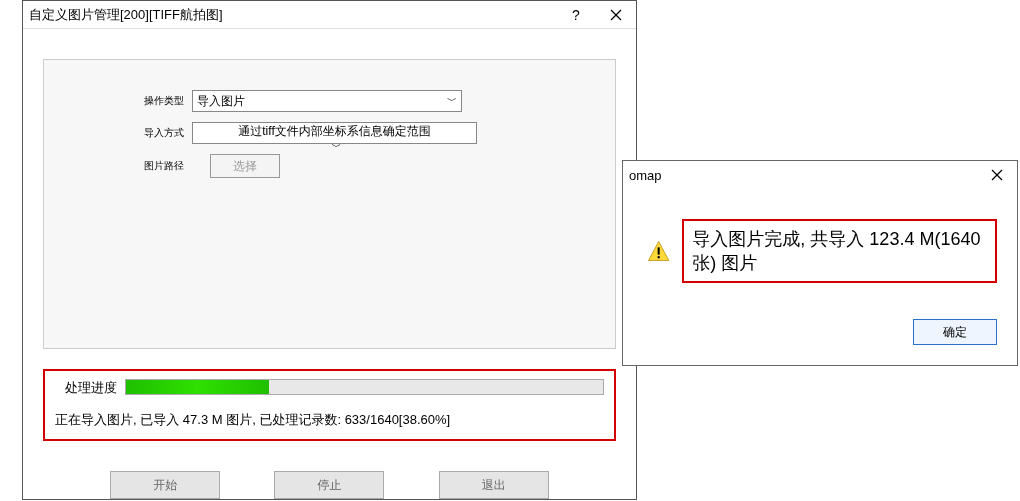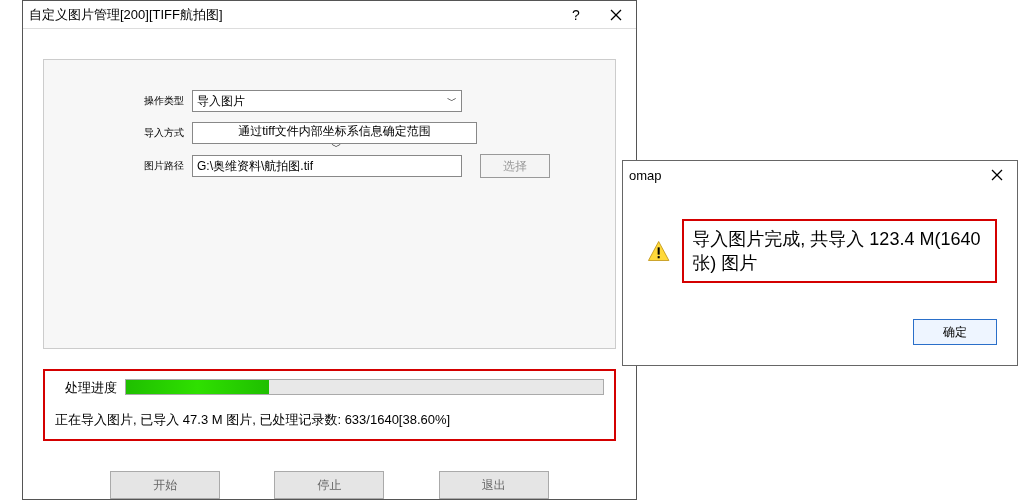--- a/index.html
+++ b/index.html
@@ -210,23 +210,20 @@
       <div class="form-row">
         <span class="form-label">导入方式</span>
         <div class="combo" style="width:285px;flex-direction:column;">
           <span class="combo-main">通过tiff文件内部坐标系信息确定范围</span>
           <span class="combo-arrow">﹀</span>
         </div>
       </div>
 
       <div class="form-row">
         <span class="form-label">图片路径</span>
-        <div class="textfield">
-          <span>G:\奥维资料\航拍图.tif</span>
-        </div>
         <div style="width:18px;"></div>
         <div class="btn btn-disabled" style="width:70px;">
           <span>选择</span>
         </div>
       </div>
 
     </div>
 
     <div class="progress-section">
       <div class="progress-row">

